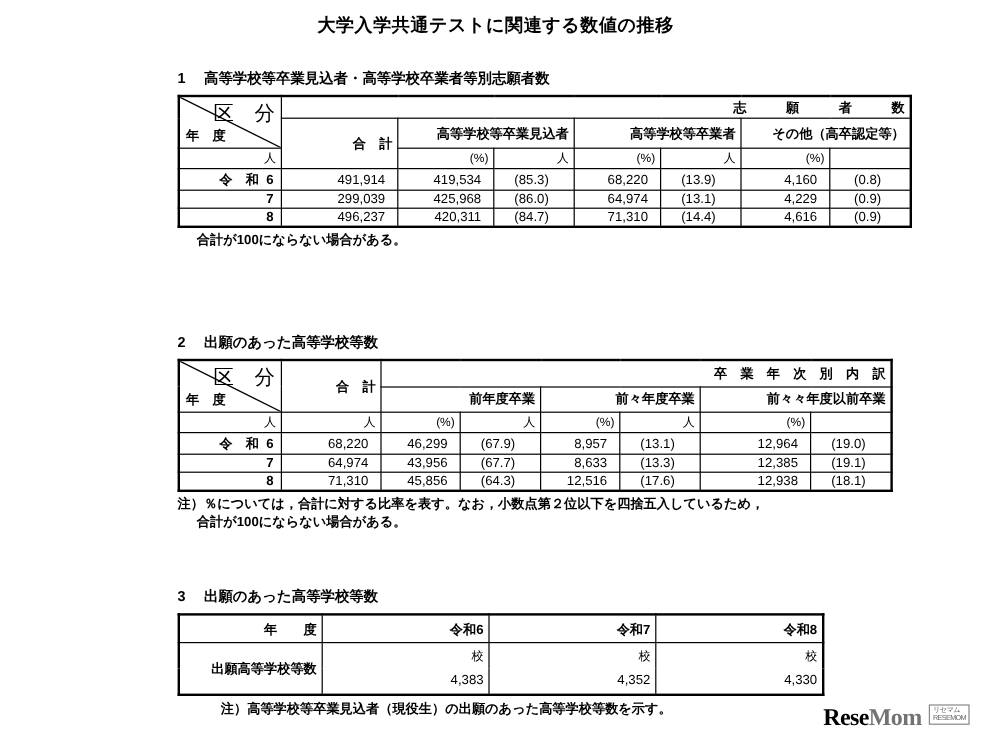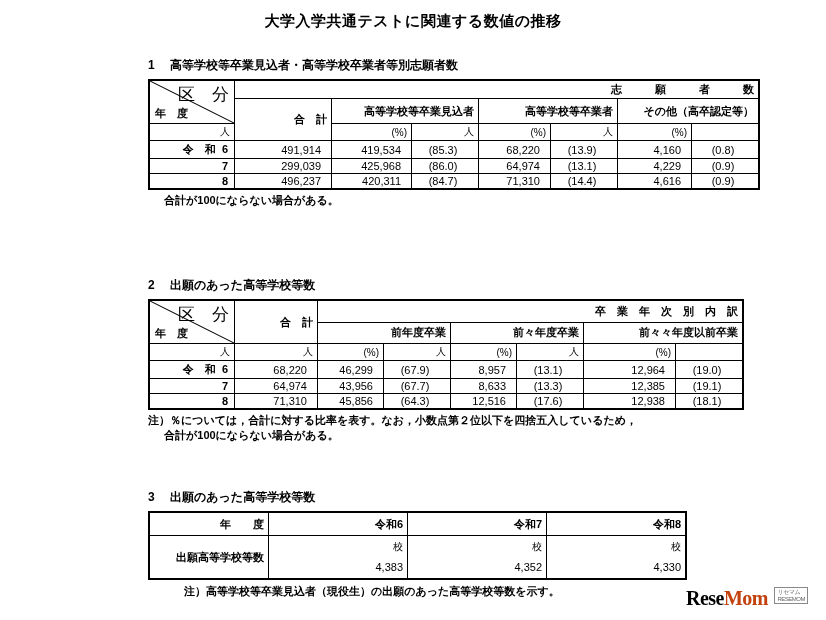--- a/index.html
+++ b/index.html
@@ -94,21 +94,21 @@
 
   .logo {
     position: absolute;
     right: 18px;
     bottom: 10px;
     font-size: 20px;
     font-weight: bold;
     font-family: "Liberation Serif", serif;
     letter-spacing: -0.5px;
   }
-  .logo .mom { color: #c2410c; }
+  .logo .mom { color: #737373; }
   .logo-box {
     display: inline-block;
     border: 1px solid #888;
     font-size: 6px;
     font-family: "Liberation Sans", sans-serif;
     line-height: 1.1;
     padding: 1px 2px;
     vertical-align: top;
     color: #666;
     font-weight: normal;

